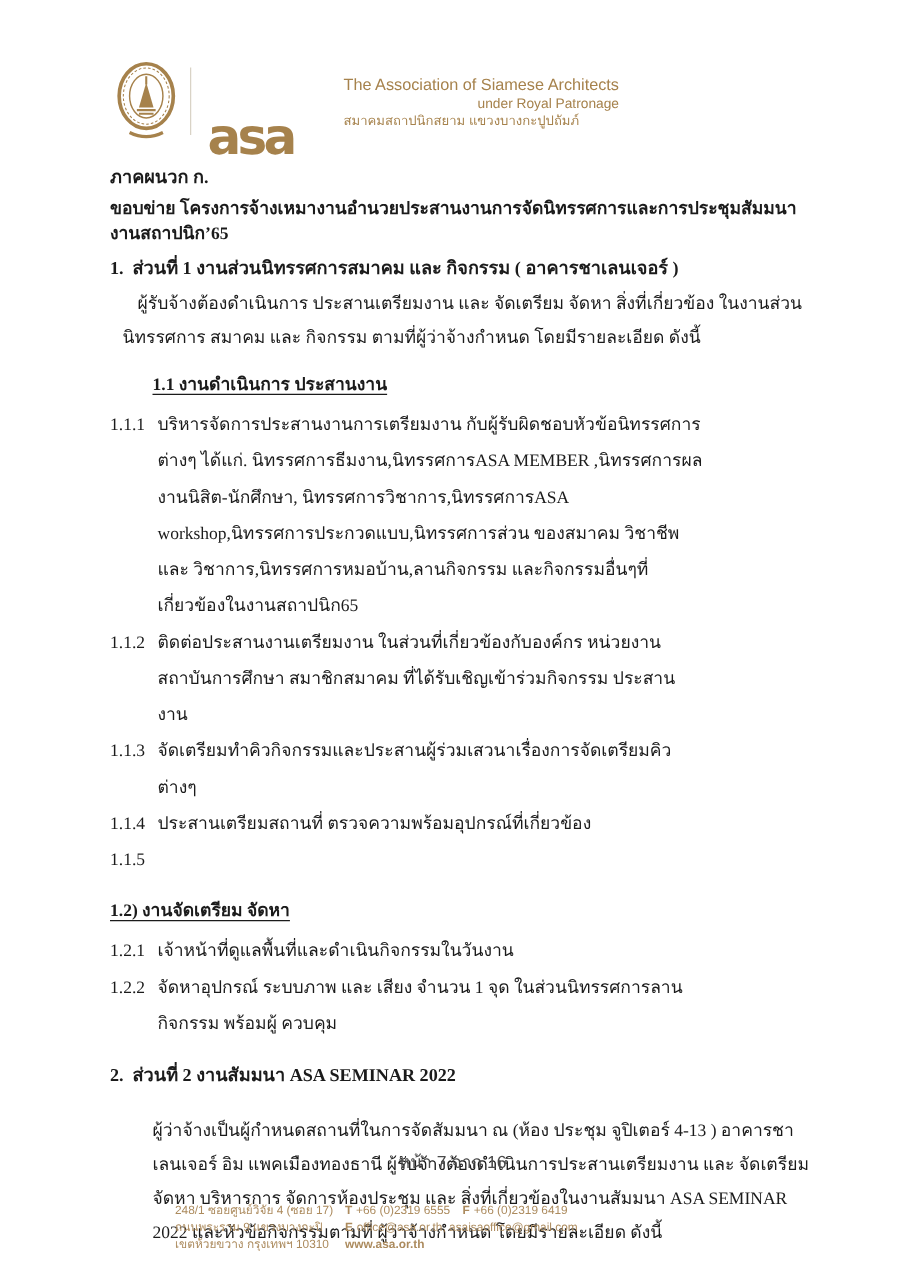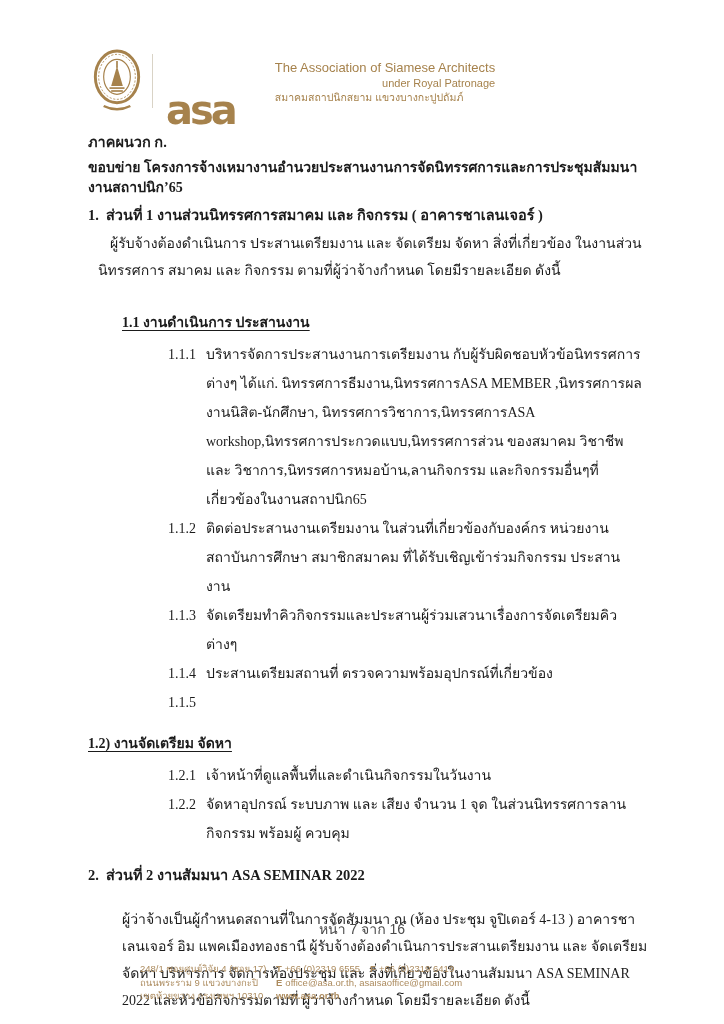--- a/index.html
+++ b/index.html
@@ -51,28 +51,28 @@
   .scope    { margin-top: 6px;  font-size: 14px;   line-height: 20px; }
   .secrow   { margin-top: 6px;  font-size: 14.5px; line-height: 22px; display: flex; }
   .secnum   { flex: 0 0 18px; }
   .intro1 {
     margin: 4px 0 0 10px;
     width: 548px;
     font-size: 14px; line-height: 27px;
     text-indent: 12px;
   }
   .h11 {
-    margin: 28px 0 0 34px;
+    margin: 14px 0 0 34px;
     font-size: 14px; line-height: 22px;
     text-decoration: underline;
     text-underline-offset: 3px;
   }
   .items { margin-top: 6px; }
   .item { display: flex; font-size: 14px; line-height: 29px; }
-  .inum { flex: 0 0 38px; margin-left: 80px; }
+  .inum { flex: 0 0 38px; }
   .itext { width: 436px; }
   .h12 {
     margin: 16px 0 0 0;
     font-size: 14px; line-height: 22px;
     text-decoration: underline;
     text-underline-offset: 3px;
   }
   .sec2 { margin-top: 16px; }
   .intro2 {
     margin: 20px 0 0 34px;

